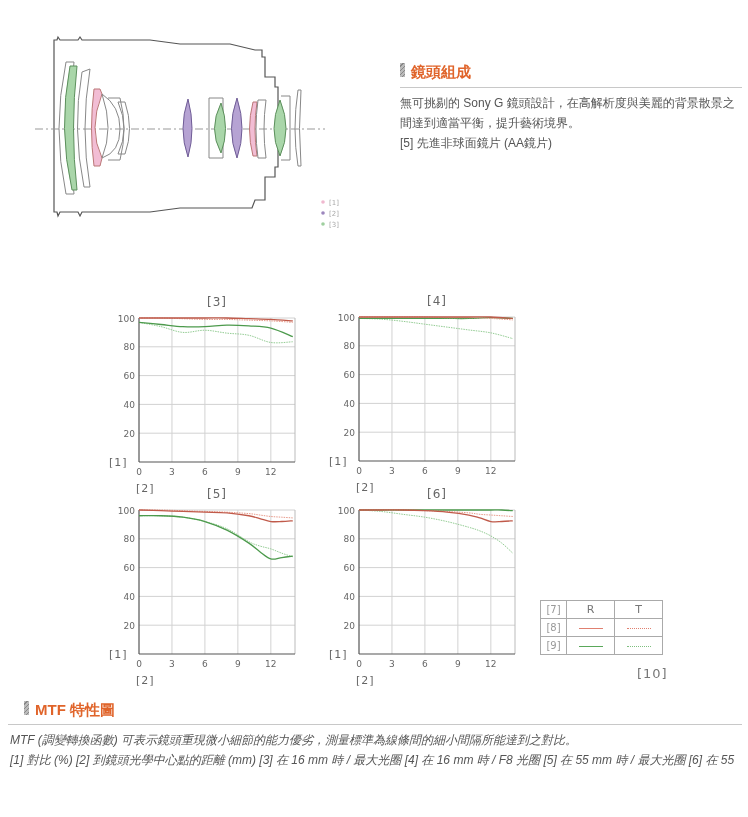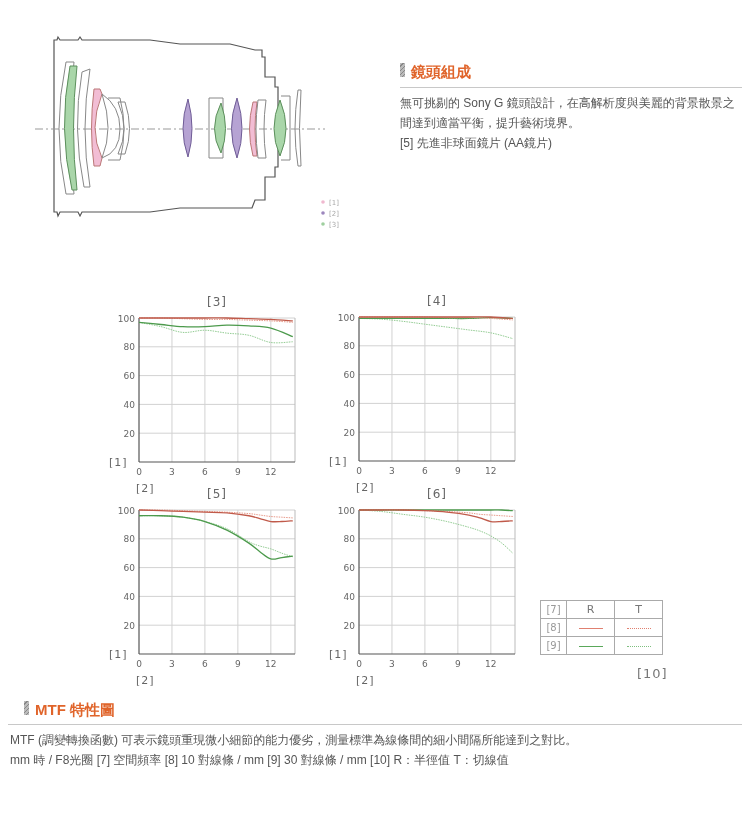--- a/index.html
+++ b/index.html
@@ -219,16 +219,16 @@
   </tr>
 </tbody>
   </table>
 <div class="abs" style="left:637px; top:666px; font-size:13px; color:#777; letter-spacing:1px;">[10]</div>
 
 <div class="abs section-title" style="left:24px; top:701px;">
   <span class="title-bar"></span>
   <span>MTF 特性圖</span>
 </div>
 <div class="abs rule" style="left:8px; top:724px; width:734px;"></div>
-<div class="abs para" style="left:10px; top:730px; width:735px;">
+<div class="abs para" style="left:10px; top:730px; width:735px;font-style:italic;">
   <div>MTF (調變轉換函數) 可表示鏡頭重現微小細節的能力優劣，測量標準為線條間的細小間隔所能達到之對比。</div>
-  <div>mm 時 / F8光圈 [7] 空間頻率 [8] 10 對線條 / mm [9] 30 對線條 / mm [10] R：半徑值 T：切線值</div>
+  <div>[1] 對比 (%) [2] 到鏡頭光學中心點的距離 (mm) [3] 在 16 mm 時 / 最大光圈 [4] 在 16 mm 時 / F8 光圈 [5] 在 55 mm 時 / 最大光圈 [6] 在 55</div>
 </div>
 
 </body></html>

